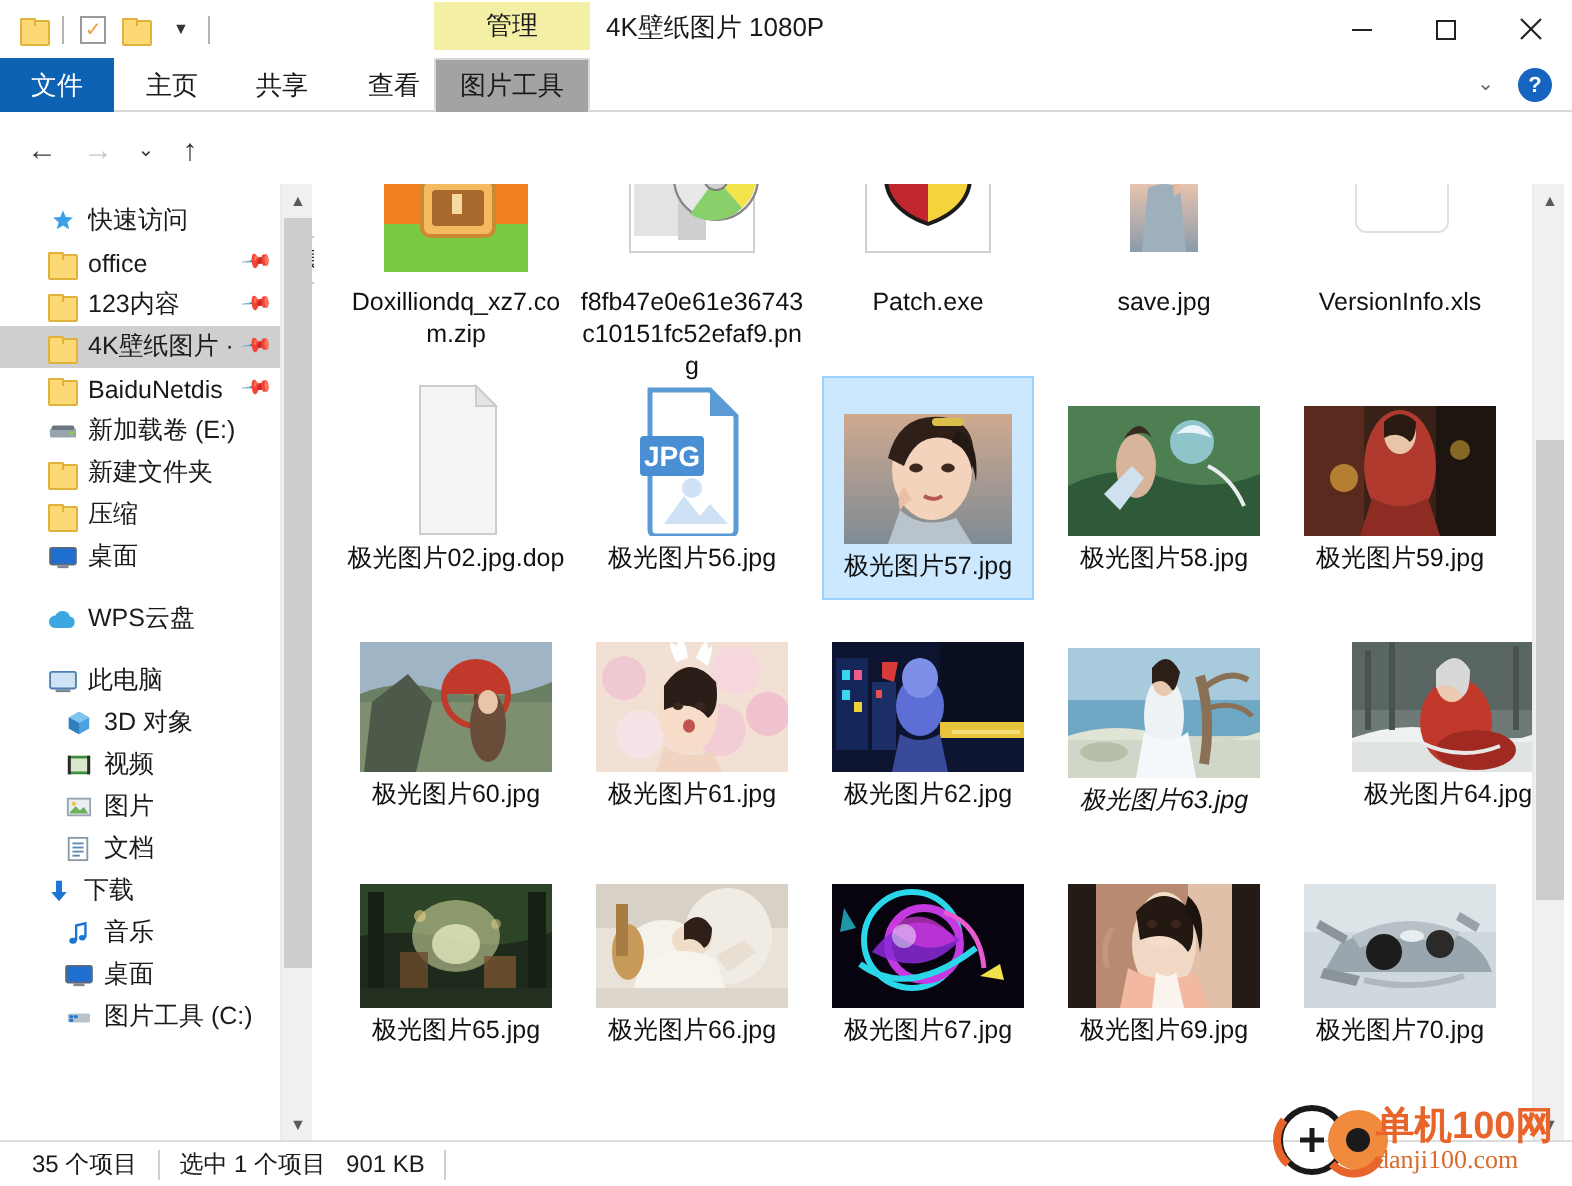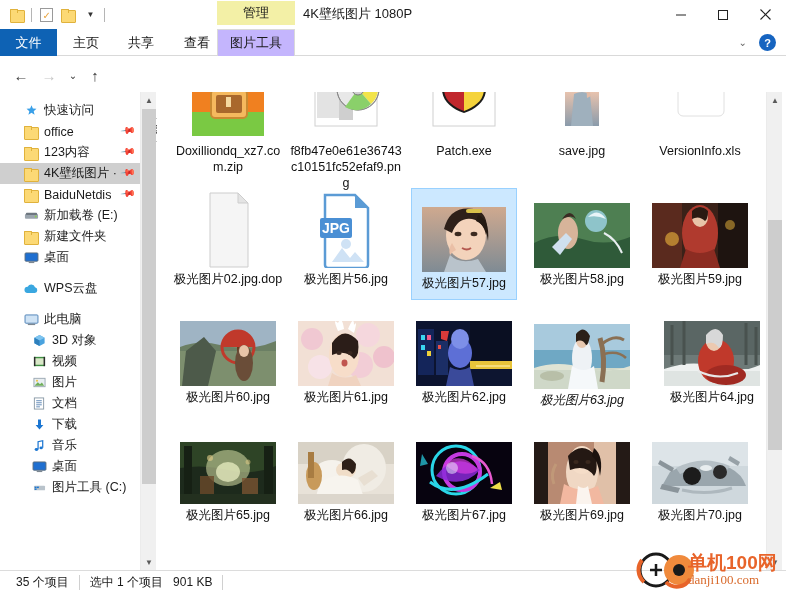--- a/index.html
+++ b/index.html
@@ -57,21 +57,21 @@
     position:absolute; left:0; top:29px; width:786px; height:27px;
     background:#fff; border-bottom:1px solid #d9d9d9;
   }
   .tab {
     position:absolute; top:0; height:27px; display:flex; align-items:center;
     justify-content:center; font-size:13px; color:#1a1a1a; padding:0 12px;
   }
   .tab.file { background:#0e62b4; color:#fff; }
   .tab.tools {
     border-left:1px solid #d9d9d9; border-right:1px solid #d9d9d9;
-    border-top:1px solid #d9d9d9; background:#c4b5fd; color:#1a1a1a;
+    border-top:1px solid #d9d9d9; background:#a3a3a3; color:#1a1a1a;
   }
   .ribbon-right { position:absolute; right:4px; top:0; height:27px; display:flex; align-items:center; gap:6px; }
   .chev-dn { font-size:10px; color:#666; padding:0 6px; }
   .help-btn {
     width:17px;height:17px;border-radius:50%;background:#1664c0;color:#fff;
     font-size:11px;font-weight:bold;display:flex;align-items:center;justify-content:center;
     margin-right:6px;
   }
 
   
@@ -322,20 +322,26 @@
       <span class="lbl">新加载卷 (E:)</span>
     </div>
     <div class="nav-row indent1">
       <span class="ic">
           <span class="folder-ico"></span>
         </span>
       <span class="lbl">新建文件夹</span>
     </div>
     <div class="nav-row indent1">
       <span class="ic">
+          <span class="folder-ico"></span>
+        </span>
+      <span class="lbl">压缩</span>
+    </div>
+    <div class="nav-row indent1">
+      <span class="ic">
         <svg width="15" height="12" viewBox="0 0 16 13">
             <rect x="1" y="1" width="14" height="9" rx="1" fill="#1f6fd0" stroke="#5a6b7d" stroke-width="1"></rect>
             <rect x="5" y="10.5" width="6" height="1.5" fill="#7d8892"></rect>
           </svg>
       </span>
       <span class="lbl">桌面</span>
     </div>
 
     <div class="nav-gap"></div>
 
@@ -396,21 +402,21 @@
         <svg width="12" height="13" viewBox="0 0 12 14">
             <rect x="1" y="1" width="10" height="12" fill="#fff" stroke="#8a9aa6" stroke-width="1"></rect>
             <line x1="3" y1="4" x2="9" y2="4" stroke="#5d87b5" stroke-width="1"></line>
             <line x1="3" y1="6.2" x2="9" y2="6.2" stroke="#5d87b5" stroke-width="1"></line>
             <line x1="3" y1="8.4" x2="9" y2="8.4" stroke="#5d87b5" stroke-width="1"></line>
             <line x1="3" y1="10.6" x2="7" y2="10.6" stroke="#5d87b5" stroke-width="1"></line>
           </svg>
       </span>
       <span class="lbl">文档</span>
     </div>
-    <div class="nav-row" style="padding-left:30px;">
+    <div class="nav-row" style="padding-left:20px;">
       <span class="ic">
         <svg width="13" height="13" viewBox="0 0 14 14">
             <path d="M5.4 1.5h3.2v6h2.6L7 12.5 2.8 7.5h2.6z" fill="#1b76d2"></path>
           </svg>
       </span>
       <span class="lbl">下载</span>
     </div>
     <div class="nav-row" style="padding-left:30px;">
       <span class="ic">
         <svg width="12" height="13" viewBox="0 0 12 14">
@@ -695,21 +701,21 @@
             <ellipse cx="48" cy="34" rx="10" ry="20" fill="#eef2f5"></ellipse>
             <ellipse cx="48" cy="16" rx="6" ry="8" fill="#e8c9b0"></ellipse>
             <path d="M42 10 q8 -10 14 2 q-2 10 -4 9 q-4 -7 -10 -3z" fill="#2b2018"></path>
             <path d="M38 42 q12 8 22 0 l4 23 H34z" fill="#f5f8fa"></path>
             <ellipse cx="18" cy="52" rx="12" ry="5" fill="#b8bfa8"></ellipse>
           </svg>
         </div>
         <div class="fname">极光图片63.jpg</div>
       </div>
 
-      <div class="cell" style="left:496px; top:218px;">
+      <div class="cell" style="left:508px; top:218px;">
         <div class="thumb-wrap">
           <svg class="thumb" width="96" height="65" viewBox="0 0 96 65">
             <rect x="0" y="0" width="96" height="65" fill="#6e7a78"></rect>
             <rect x="0" y="0" width="96" height="34" fill="#5a6664"></rect>
             <rect x="0" y="48" width="96" height="17" fill="#dfe4e2"></rect>
             <path d="M0 48 q28 -10 52 -2 q22 8 44 -2 v6 H0z" fill="#eef1f0"></path>
             <path d="M8 4 v40 M20 0 v44 M82 2 v42 M92 6 v38" stroke="#49524f" stroke-width="3"></path>
             <ellipse cx="52" cy="40" rx="18" ry="22" fill="#c0392b"></ellipse>
             <ellipse cx="50" cy="20" rx="8" ry="10" fill="#ecc9b0"></ellipse>
             <path d="M42 14 q10 -12 17 0 q0 12 -4 13 q-5 -8 -13 -4z" fill="#d8d8d8"></path>

